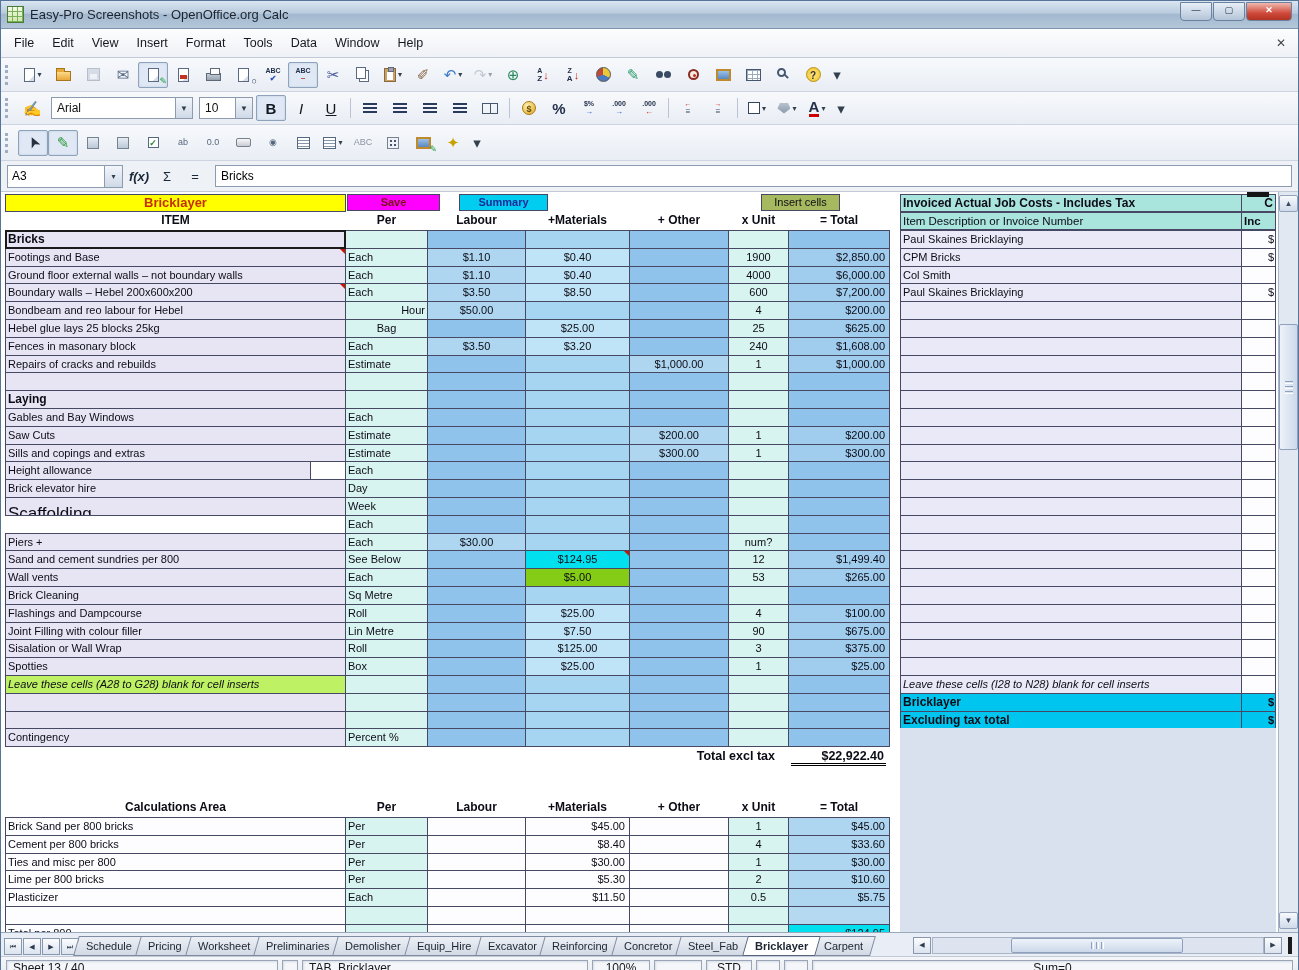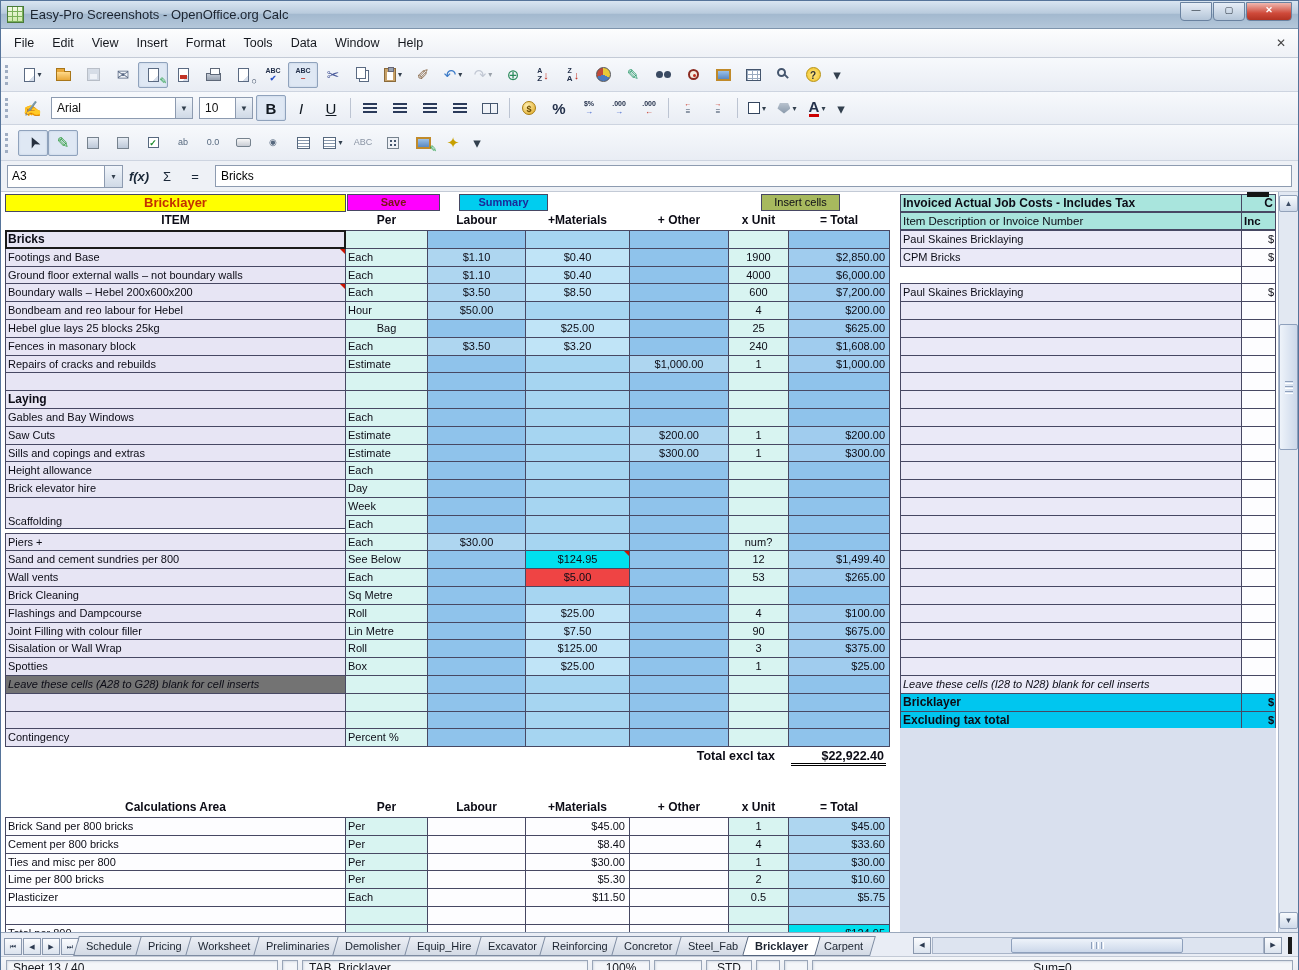--- a/index.html
+++ b/index.html
@@ -458,21 +458,21 @@
       <div class="cell" style="left: 727px; top: 73.6px; width: 61px; height: 18.8px; line-height: 16.8px; text-align: center; background: rgb(216, 244, 241); padding: 0px 16px;">4000</div>
       <div class="cell" style="left: 787px; top: 73.6px; width: 102px; height: 18.8px; line-height: 16.8px; text-align: right; background: rgb(160, 204, 238); padding: 0px 4px;">$6,000.00</div>
       <div class="cell" style="left: 4px; top: 91.4px; width: 341px; height: 18.8px; line-height: 16.8px; text-align: left; background: rgb(231, 229, 244); font-size: 11px; padding: 0px 2px;">Boundary walls  – Hebel 200x600x200<div class="cmark"></div></div>
       <div class="cell" style="left: 344px; top: 91.4px; width: 83px; height: 18.8px; line-height: 16.8px; text-align: left; background: rgb(216, 244, 241); padding: 0px 2px;">Each</div>
       <div class="cell" style="left: 426px; top: 91.4px; width: 99px; height: 18.8px; line-height: 16.8px; text-align: center; background: rgb(174, 214, 240); padding: 0px 2px;">$3.50</div>
       <div class="cell" style="left: 524px; top: 91.4px; width: 105px; height: 18.8px; line-height: 16.8px; text-align: center; background: rgb(192, 228, 247); padding: 0px 2px;">$8.50</div>
       <div class="cell" style="left: 628px; top: 91.4px; width: 100px; height: 18.8px; line-height: 16.8px; text-align: center; background: rgb(143, 195, 235); padding: 0px 2px;"></div>
       <div class="cell" style="left: 727px; top: 91.4px; width: 61px; height: 18.8px; line-height: 16.8px; text-align: center; background: rgb(216, 244, 241); padding: 0px 2px;">600</div>
       <div class="cell" style="left: 787px; top: 91.4px; width: 102px; height: 18.8px; line-height: 16.8px; text-align: right; background: rgb(160, 204, 238); padding: 0px 4px;">$7,200.00</div>
       <div class="cell" style="left: 4px; top: 109.2px; width: 341px; height: 18.8px; line-height: 16.8px; text-align: left; background: rgb(231, 229, 244); font-size: 11px; padding: 0px 2px;">Bondbeam and reo labour for Hebel</div>
-      <div class="cell" style="left: 344px; top: 109.2px; width: 83px; height: 18.8px; line-height: 16.8px; text-align: left; background: rgb(216, 244, 241); padding: 0px 2px;">Hour</div>
+      <div class="cell" style="left: 344px; top: 109.2px; width: 83px; height: 18.8px; line-height: 16.8px; text-align: right; background: rgb(216, 244, 241); padding: 0px 2px;">Hour</div>
       <div class="cell" style="left: 426px; top: 109.2px; width: 99px; height: 18.8px; line-height: 16.8px; text-align: center; background: rgb(174, 214, 240); padding: 0px 2px;">$50.00</div>
       <div class="cell" style="left: 524px; top: 109.2px; width: 105px; height: 18.8px; line-height: 16.8px; text-align: center; background: rgb(166, 213, 241); padding: 0px 2px;"></div>
       <div class="cell" style="left: 628px; top: 109.2px; width: 100px; height: 18.8px; line-height: 16.8px; text-align: center; background: rgb(143, 195, 235); padding: 0px 2px;"></div>
       <div class="cell" style="left: 727px; top: 109.2px; width: 61px; height: 18.8px; line-height: 16.8px; text-align: center; background: rgb(216, 244, 241); padding: 0px 2px;">4</div>
       <div class="cell" style="left: 787px; top: 109.2px; width: 102px; height: 18.8px; line-height: 16.8px; text-align: right; background: rgb(160, 204, 238); padding: 0px 4px;">$200.00</div>
       <div class="cell" style="left: 4px; top: 127px; width: 341px; height: 18.8px; line-height: 16.8px; text-align: left; background: rgb(231, 229, 244); font-size: 11px; padding: 0px 2px;">Hebel glue  lays 25 blocks 25kg</div>
       <div class="cell" style="left: 344px; top: 127px; width: 83px; height: 18.8px; line-height: 16.8px; text-align: center; background: rgb(216, 244, 241); padding: 0px 2px;">Bag</div>
       <div class="cell" style="left: 426px; top: 127px; width: 99px; height: 18.8px; line-height: 16.8px; text-align: center; background: rgb(143, 195, 235); padding: 0px 2px;"></div>
       <div class="cell" style="left: 524px; top: 127px; width: 105px; height: 18.8px; line-height: 16.8px; text-align: center; background: rgb(192, 228, 247); padding: 0px 2px;">$25.00</div>
       <div class="cell" style="left: 628px; top: 127px; width: 100px; height: 18.8px; line-height: 16.8px; text-align: center; background: rgb(143, 195, 235); padding: 0px 2px;"></div>
@@ -520,35 +520,35 @@
       <div class="cell" style="left: 628px; top: 233.8px; width: 100px; height: 18.8px; line-height: 16.8px; text-align: center; background: rgb(174, 214, 240); padding: 0px 2px;">$200.00</div>
       <div class="cell" style="left: 727px; top: 233.8px; width: 61px; height: 18.8px; line-height: 16.8px; text-align: center; background: rgb(216, 244, 241); padding: 0px 2px;">1</div>
       <div class="cell" style="left: 787px; top: 233.8px; width: 102px; height: 18.8px; line-height: 16.8px; text-align: right; background: rgb(160, 204, 238); padding: 0px 4px;">$200.00</div>
       <div class="cell" style="left: 4px; top: 251.6px; width: 341px; height: 18.8px; line-height: 16.8px; text-align: left; background: rgb(231, 229, 244); font-size: 11px; padding: 0px 2px;">Sills and copings and extras</div>
       <div class="cell" style="left: 344px; top: 251.6px; width: 83px; height: 18.8px; line-height: 16.8px; text-align: left; background: rgb(216, 244, 241); padding: 0px 2px;">Estimate</div>
       <div class="cell" style="left: 426px; top: 251.6px; width: 99px; height: 18.8px; line-height: 16.8px; text-align: center; background: rgb(143, 195, 235); padding: 0px 2px;"></div>
       <div class="cell" style="left: 524px; top: 251.6px; width: 105px; height: 18.8px; line-height: 16.8px; text-align: center; background: rgb(166, 213, 241); padding: 0px 2px;"></div>
       <div class="cell" style="left: 628px; top: 251.6px; width: 100px; height: 18.8px; line-height: 16.8px; text-align: center; background: rgb(174, 214, 240); padding: 0px 2px;">$300.00</div>
       <div class="cell" style="left: 727px; top: 251.6px; width: 61px; height: 18.8px; line-height: 16.8px; text-align: center; background: rgb(216, 244, 241); padding: 0px 2px;">1</div>
       <div class="cell" style="left: 787px; top: 251.6px; width: 102px; height: 18.8px; line-height: 16.8px; text-align: right; background: rgb(160, 204, 238); padding: 0px 4px;">$300.00</div>
-      <div class="cell" style="left: 4px; top: 269.4px; width: 341px; height: 18.8px; line-height: 16.8px; text-align: left; background: rgb(231, 229, 244); font-size: 11px; padding: 0px 2px;">Height allowance</div>
+      <div class="cell" style="left: 4px; top: 269.4px; width: 306px; height: 18.8px; line-height: 16.8px; text-align: left; background: rgb(231, 229, 244); font-size: 11px; padding: 0px 2px;">Height allowance</div>
       <div class="cell" style="left: 344px; top: 269.4px; width: 83px; height: 18.8px; line-height: 16.8px; text-align: left; background: rgb(216, 244, 241); padding: 0px 2px;">Each</div>
       <div class="cell" style="left: 426px; top: 269.4px; width: 99px; height: 18.8px; line-height: 16.8px; text-align: center; background: rgb(143, 195, 235); padding: 0px 2px;"></div>
       <div class="cell" style="left: 524px; top: 269.4px; width: 105px; height: 18.8px; line-height: 16.8px; text-align: center; background: rgb(166, 213, 241); padding: 0px 2px;"></div>
       <div class="cell" style="left: 628px; top: 269.4px; width: 100px; height: 18.8px; line-height: 16.8px; text-align: center; background: rgb(143, 195, 235); padding: 0px 2px;"></div>
       <div class="cell" style="left: 727px; top: 269.4px; width: 61px; height: 18.8px; line-height: 16.8px; text-align: center; background: rgb(216, 244, 241); padding: 0px 2px;"></div>
       <div class="cell" style="left: 787px; top: 269.4px; width: 102px; height: 18.8px; line-height: 16.8px; text-align: right; background: rgb(143, 195, 235); padding: 0px 4px;"></div>
       <div class="cell" style="left: 4px; top: 287.2px; width: 341px; height: 18.8px; line-height: 16.8px; text-align: left; background: rgb(231, 229, 244); font-size: 11px; padding: 0px 2px;">Brick elevator hire</div>
       <div class="cell" style="left: 344px; top: 287.2px; width: 83px; height: 18.8px; line-height: 16.8px; text-align: left; background: rgb(216, 244, 241); padding: 0px 2px;">Day</div>
       <div class="cell" style="left: 426px; top: 287.2px; width: 99px; height: 18.8px; line-height: 16.8px; text-align: center; background: rgb(143, 195, 235); padding: 0px 2px;"></div>
       <div class="cell" style="left: 524px; top: 287.2px; width: 105px; height: 18.8px; line-height: 16.8px; text-align: center; background: rgb(166, 213, 241); padding: 0px 2px;"></div>
       <div class="cell" style="left: 628px; top: 287.2px; width: 100px; height: 18.8px; line-height: 16.8px; text-align: center; background: rgb(143, 195, 235); padding: 0px 2px;"></div>
       <div class="cell" style="left: 727px; top: 287.2px; width: 61px; height: 18.8px; line-height: 16.8px; text-align: center; background: rgb(216, 244, 241); padding: 0px 2px;"></div>
       <div class="cell" style="left: 787px; top: 287.2px; width: 102px; height: 18.8px; line-height: 16.8px; text-align: right; background: rgb(143, 195, 235); padding: 0px 4px;"></div>
-      <div class="cell" style="left: 4px; top: 305px; width: 341px; height: 18.8px; line-height: 16.8px; text-align: left; background: rgb(231, 229, 244); font-size: 11px; padding: 15px 2px;">Scaffolding</div>
+      <div class="cell" style="left: 4px; top: 305px; width: 341px; height: 18.8px; line-height: 16.8px; text-align: left; background: rgb(231, 229, 244); font-size: 17px; padding: 8px 2px;">Scaffolding</div>
       <div class="cell" style="left: 344px; top: 305px; width: 83px; height: 18.8px; line-height: 16.8px; text-align: left; background: rgb(216, 244, 241); padding: 0px 2px;">Week</div>
       <div class="cell" style="left: 426px; top: 305px; width: 99px; height: 18.8px; line-height: 16.8px; text-align: center; background: rgb(143, 195, 235); padding: 0px 2px;"></div>
       <div class="cell" style="left: 524px; top: 305px; width: 105px; height: 18.8px; line-height: 16.8px; text-align: center; background: rgb(166, 213, 241); padding: 0px 2px;"></div>
       <div class="cell" style="left: 628px; top: 305px; width: 100px; height: 18.8px; line-height: 16.8px; text-align: center; background: rgb(143, 195, 235); padding: 0px 2px;"></div>
       <div class="cell" style="left: 727px; top: 305px; width: 61px; height: 18.8px; line-height: 16.8px; text-align: center; background: rgb(216, 244, 241); padding: 0px 2px;"></div>
       <div class="cell" style="left: 787px; top: 305px; width: 102px; height: 18.8px; line-height: 16.8px; text-align: right; background: rgb(143, 195, 235); padding: 0px 4px;"></div>
       <div class="cell" style="left: 344px; top: 322.8px; width: 83px; height: 18.8px; line-height: 16.8px; text-align: left; background: rgb(216, 244, 241); padding: 0px 2px;">Each</div>
       <div class="cell" style="left: 426px; top: 322.8px; width: 99px; height: 18.8px; line-height: 16.8px; text-align: center; background: rgb(143, 195, 235); padding: 0px 2px;"></div>
       <div class="cell" style="left: 524px; top: 322.8px; width: 105px; height: 18.8px; line-height: 16.8px; text-align: center; background: rgb(166, 213, 241); padding: 0px 2px;"></div>
       <div class="cell" style="left: 628px; top: 322.8px; width: 100px; height: 18.8px; line-height: 16.8px; text-align: center; background: rgb(143, 195, 235); padding: 0px 2px;"></div>
@@ -564,21 +564,21 @@
       <div class="cell" style="left: 4px; top: 358.4px; width: 341px; height: 18.8px; line-height: 16.8px; text-align: left; background: rgb(231, 229, 244); font-size: 11px; padding: 0px 2px;">Sand and cement sundries per 800</div>
       <div class="cell" style="left: 344px; top: 358.4px; width: 83px; height: 18.8px; line-height: 16.8px; text-align: left; background: rgb(216, 244, 241); padding: 0px 2px;">See Below</div>
       <div class="cell" style="left: 426px; top: 358.4px; width: 99px; height: 18.8px; line-height: 16.8px; text-align: center; background: rgb(143, 195, 235); padding: 0px 2px;"></div>
       <div class="cell" style="left: 524px; top: 358.4px; width: 105px; height: 18.8px; line-height: 16.8px; text-align: center; background: rgb(0, 224, 238); padding: 0px 2px;">$124.95<div class="cmark"></div></div>
       <div class="cell" style="left: 628px; top: 358.4px; width: 100px; height: 18.8px; line-height: 16.8px; text-align: center; background: rgb(143, 195, 235); padding: 0px 2px;"></div>
       <div class="cell" style="left: 727px; top: 358.4px; width: 61px; height: 18.8px; line-height: 16.8px; text-align: center; background: rgb(216, 244, 241); padding: 0px 2px;">12</div>
       <div class="cell" style="left: 787px; top: 358.4px; width: 102px; height: 18.8px; line-height: 16.8px; text-align: right; background: rgb(160, 204, 238); padding: 0px 4px;">$1,499.40</div>
       <div class="cell" style="left: 4px; top: 376.2px; width: 341px; height: 18.8px; line-height: 16.8px; text-align: left; background: rgb(231, 229, 244); font-size: 11px; padding: 0px 2px;">Wall vents</div>
       <div class="cell" style="left: 344px; top: 376.2px; width: 83px; height: 18.8px; line-height: 16.8px; text-align: left; background: rgb(216, 244, 241); padding: 0px 2px;">Each</div>
       <div class="cell" style="left: 426px; top: 376.2px; width: 99px; height: 18.8px; line-height: 16.8px; text-align: center; background: rgb(143, 195, 235); padding: 0px 2px;"></div>
-      <div class="cell" style="left: 524px; top: 376.2px; width: 105px; height: 18.8px; line-height: 16.8px; text-align: center; background: #ef4444; padding: 0px 2px;">$5.00</div>
+      <div class="cell" style="left: 524px; top: 376.2px; width: 105px; height: 18.8px; line-height: 16.8px; text-align: center; background: #84cc16; padding: 0px 2px;">$5.00</div>
       <div class="cell" style="left: 628px; top: 376.2px; width: 100px; height: 18.8px; line-height: 16.8px; text-align: center; background: rgb(143, 195, 235); padding: 0px 2px;"></div>
       <div class="cell" style="left: 727px; top: 376.2px; width: 61px; height: 18.8px; line-height: 16.8px; text-align: center; background: rgb(216, 244, 241); padding: 0px 2px;">53</div>
       <div class="cell" style="left: 787px; top: 376.2px; width: 102px; height: 18.8px; line-height: 16.8px; text-align: right; background: rgb(160, 204, 238); padding: 0px 4px;">$265.00</div>
       <div class="cell" style="left: 4px; top: 394px; width: 341px; height: 18.8px; line-height: 16.8px; text-align: left; background: rgb(231, 229, 244); font-size: 11px; padding: 0px 2px;">Brick Cleaning</div>
       <div class="cell" style="left: 344px; top: 394px; width: 83px; height: 18.8px; line-height: 16.8px; text-align: left; background: rgb(216, 244, 241); padding: 0px 2px;">Sq Metre</div>
       <div class="cell" style="left: 426px; top: 394px; width: 99px; height: 18.8px; line-height: 16.8px; text-align: center; background: rgb(143, 195, 235); padding: 0px 2px;"></div>
       <div class="cell" style="left: 524px; top: 394px; width: 105px; height: 18.8px; line-height: 16.8px; text-align: center; background: rgb(166, 213, 241); padding: 0px 2px;"></div>
       <div class="cell" style="left: 628px; top: 394px; width: 100px; height: 18.8px; line-height: 16.8px; text-align: center; background: rgb(143, 195, 235); padding: 0px 2px;"></div>
       <div class="cell" style="left: 727px; top: 394px; width: 61px; height: 18.8px; line-height: 16.8px; text-align: center; background: rgb(216, 244, 241); padding: 0px 2px;"></div>
       <div class="cell" style="left: 787px; top: 394px; width: 102px; height: 18.8px; line-height: 16.8px; text-align: right; background: rgb(143, 195, 235); padding: 0px 4px;"></div>
@@ -603,21 +603,21 @@
       <div class="cell" style="left: 628px; top: 447.4px; width: 100px; height: 18.8px; line-height: 16.8px; text-align: center; background: rgb(143, 195, 235); padding: 0px 2px;"></div>
       <div class="cell" style="left: 727px; top: 447.4px; width: 61px; height: 18.8px; line-height: 16.8px; text-align: center; background: rgb(216, 244, 241); padding: 0px 2px;">3</div>
       <div class="cell" style="left: 787px; top: 447.4px; width: 102px; height: 18.8px; line-height: 16.8px; text-align: right; background: rgb(160, 204, 238); padding: 0px 4px;">$375.00</div>
       <div class="cell" style="left: 4px; top: 465.2px; width: 341px; height: 18.8px; line-height: 16.8px; text-align: left; background: rgb(231, 229, 244); font-size: 11px; padding: 0px 2px;">Spotties</div>
       <div class="cell" style="left: 344px; top: 465.2px; width: 83px; height: 18.8px; line-height: 16.8px; text-align: left; background: rgb(216, 244, 241); padding: 0px 2px;">Box</div>
       <div class="cell" style="left: 426px; top: 465.2px; width: 99px; height: 18.8px; line-height: 16.8px; text-align: center; background: rgb(143, 195, 235); padding: 0px 2px;"></div>
       <div class="cell" style="left: 524px; top: 465.2px; width: 105px; height: 18.8px; line-height: 16.8px; text-align: center; background: rgb(192, 228, 247); padding: 0px 2px;">$25.00</div>
       <div class="cell" style="left: 628px; top: 465.2px; width: 100px; height: 18.8px; line-height: 16.8px; text-align: center; background: rgb(143, 195, 235); padding: 0px 2px;"></div>
       <div class="cell" style="left: 727px; top: 465.2px; width: 61px; height: 18.8px; line-height: 16.8px; text-align: center; background: rgb(216, 244, 241); padding: 0px 2px;">1</div>
       <div class="cell" style="left: 787px; top: 465.2px; width: 102px; height: 18.8px; line-height: 16.8px; text-align: right; background: rgb(160, 204, 238); padding: 0px 4px;">$25.00</div>
-      <div class="cell" style="left: 4px; top: 483px; width: 341px; height: 18.8px; line-height: 16.8px; text-align: left; background: #737373; font-style: italic; font-size: 11px; padding: 0px 2px;">Leave these cells (A28 to G28) blank for cell inserts</div>
+      <div class="cell" style="left: 4px; top: 483px; width: 341px; height: 18.8px; line-height: 16.8px; text-align: left; background: #bef264; font-style: italic; font-size: 11px; padding: 0px 2px;">Leave these cells (A28 to G28) blank for cell inserts</div>
       <div class="cell" style="left: 344px; top: 483px; width: 83px; height: 18.8px; line-height: 16.8px; text-align: left; background: rgb(216, 244, 241); padding: 0px 2px;"></div>
       <div class="cell" style="left: 426px; top: 483px; width: 99px; height: 18.8px; line-height: 16.8px; text-align: center; background: rgb(143, 195, 235); padding: 0px 2px;"></div>
       <div class="cell" style="left: 524px; top: 483px; width: 105px; height: 18.8px; line-height: 16.8px; text-align: center; background: rgb(166, 213, 241); padding: 0px 2px;"></div>
       <div class="cell" style="left: 628px; top: 483px; width: 100px; height: 18.8px; line-height: 16.8px; text-align: center; background: rgb(143, 195, 235); padding: 0px 2px;"></div>
       <div class="cell" style="left: 727px; top: 483px; width: 61px; height: 18.8px; line-height: 16.8px; text-align: center; background: rgb(216, 244, 241); padding: 0px 2px;"></div>
       <div class="cell" style="left: 787px; top: 483px; width: 102px; height: 18.8px; line-height: 16.8px; text-align: right; background: rgb(143, 195, 235); padding: 0px 4px;"></div>
       <div class="cell" style="left: 4px; top: 500.8px; width: 341px; height: 18.8px; line-height: 16.8px; text-align: left; background: rgb(231, 229, 244); font-size: 11px; padding: 0px 2px;"></div>
       <div class="cell" style="left: 344px; top: 500.8px; width: 83px; height: 18.8px; line-height: 16.8px; text-align: left; background: rgb(216, 244, 241); padding: 0px 2px;"></div>
       <div class="cell" style="left: 426px; top: 500.8px; width: 99px; height: 18.8px; line-height: 16.8px; text-align: center; background: rgb(143, 195, 235); padding: 0px 2px;"></div>
       <div class="cell" style="left: 524px; top: 500.8px; width: 105px; height: 18.8px; line-height: 16.8px; text-align: center; background: rgb(166, 213, 241); padding: 0px 2px;"></div>
@@ -697,20 +697,21 @@
       <div class="cell" style="left: 727px; top: 731.8px; width: 61px; height: 18.8px; line-height: 16.8px; text-align: left; background: rgb(216, 244, 241); padding: 0px 2px;"></div>
       <div class="cell" style="left: 787px; top: 731.8px; width: 102px; height: 18.8px; line-height: 16.8px; text-align: right; background: rgb(0, 224, 238); padding: 0px 4px;">$124.95</div>
       <div class="cell" style="left: 899px; top: 2px; width: 342px; height: 18px; line-height: 16px; text-align: left; background: rgb(169, 229, 221); font-weight: bold; font-size: 12px; padding: 0px 2px;">Invoiced Actual Job Costs - Includes Tax</div>
       <div class="cell" style="left: 1240px; top: 2px; width: 35px; height: 18px; line-height: 16px; text-align: right; background: rgb(169, 229, 221); font-weight: bold; font-size: 12px; padding: 0px 2px;">C</div>
       <div class="cell" style="left: 899px; top: 20px; width: 342px; height: 18px; line-height: 16px; text-align: left; background: rgb(169, 229, 221); font-size: 11.5px; padding: 0px 2px;">Item Description or Invoice Number</div>
       <div class="cell" style="left: 1240px; top: 20px; width: 35px; height: 18px; line-height: 16px; text-align: left; background: rgb(169, 229, 221); font-weight: bold; font-size: 11.5px; padding: 0px 2px;">Inc</div>
       <div class="cell" style="left: 899px; top: 38px; width: 342px; height: 18.8px; line-height: 16.8px; text-align: left; background: rgb(234, 233, 247); padding: 0px 2px;">Paul Skaines Bricklaying</div>
       <div class="cell" style="left: 1240px; top: 38px; width: 35px; height: 18.8px; line-height: 16.8px; text-align: right; background: rgb(253, 253, 255); padding: 0px 1px;">$</div>
       <div class="cell" style="left: 899px; top: 55.8px; width: 342px; height: 18.8px; line-height: 16.8px; text-align: left; background: rgb(234, 233, 247); padding: 0px 2px;">CPM Bricks</div>
       <div class="cell" style="left: 1240px; top: 55.8px; width: 35px; height: 18.8px; line-height: 16.8px; text-align: right; background: rgb(253, 253, 255); padding: 0px 1px;">$</div>
+      <div class="cell" style="left: 899px; top: 73.6px; width: 342px; height: 18.8px; line-height: 16.8px; text-align: left; background: rgb(234, 233, 247); padding: 0px 2px;">Col Smith</div>
       <div class="cell" style="left: 1240px; top: 73.6px; width: 35px; height: 18.8px; line-height: 16.8px; text-align: right; background: rgb(253, 253, 255); padding: 0px 1px;"></div>
       <div class="cell" style="left: 899px; top: 91.4px; width: 342px; height: 18.8px; line-height: 16.8px; text-align: left; background: rgb(234, 233, 247); padding: 0px 2px;">Paul Skaines Bricklaying</div>
       <div class="cell" style="left: 1240px; top: 91.4px; width: 35px; height: 18.8px; line-height: 16.8px; text-align: right; background: rgb(253, 253, 255); padding: 0px 1px;">$</div>
       <div class="cell" style="left: 899px; top: 109.2px; width: 342px; height: 18.8px; line-height: 16.8px; text-align: left; background: rgb(234, 233, 247); padding: 0px 2px;"></div>
       <div class="cell" style="left: 1240px; top: 109.2px; width: 35px; height: 18.8px; line-height: 16.8px; text-align: right; background: rgb(253, 253, 255); padding: 0px 1px;"></div>
       <div class="cell" style="left: 899px; top: 127px; width: 342px; height: 18.8px; line-height: 16.8px; text-align: left; background: rgb(234, 233, 247); padding: 0px 2px;"></div>
       <div class="cell" style="left: 1240px; top: 127px; width: 35px; height: 18.8px; line-height: 16.8px; text-align: right; background: rgb(253, 253, 255); padding: 0px 1px;"></div>
       <div class="cell" style="left: 899px; top: 144.8px; width: 342px; height: 18.8px; line-height: 16.8px; text-align: left; background: rgb(234, 233, 247); padding: 0px 2px;"></div>
       <div class="cell" style="left: 1240px; top: 144.8px; width: 35px; height: 18.8px; line-height: 16.8px; text-align: right; background: rgb(253, 253, 255); padding: 0px 1px;"></div>
       <div class="cell" style="left: 899px; top: 162.6px; width: 342px; height: 18.8px; line-height: 16.8px; text-align: left; background: rgb(234, 233, 247); padding: 0px 2px;"></div>

